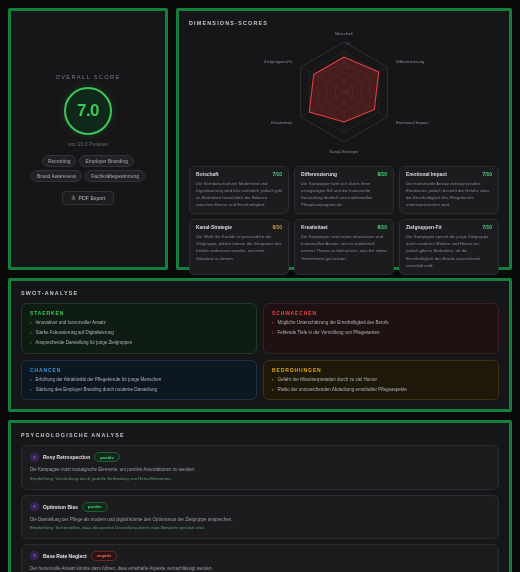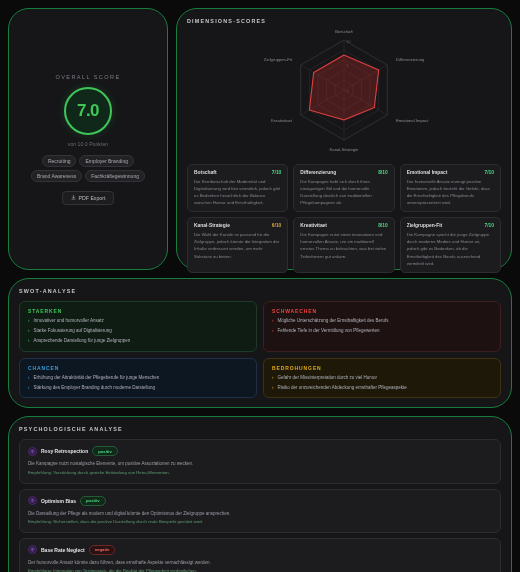--- a/index.html
+++ b/index.html
@@ -10,22 +10,22 @@
     color:#e4e4e7;
     overflow:hidden;
   }
   .page { width:520px; height:572px; padding:8px; display:flex; flex-direction:column; gap:8px; }
 
   
   .top-row { display:flex; gap:8px; height:262px; }
 
   .card {
     background:#161618;
-    border:1px solid #15803d;
-    border-radius:21px;
+    border:3px solid #15803d;
+    border-radius:2px;
   }
 
   
   .score-card {
     width:160px; flex:0 0 160px;
     display:flex; flex-direction:column;
     align-items:center; justify-content:center;
     padding:10px;
   }
   .score-label {

